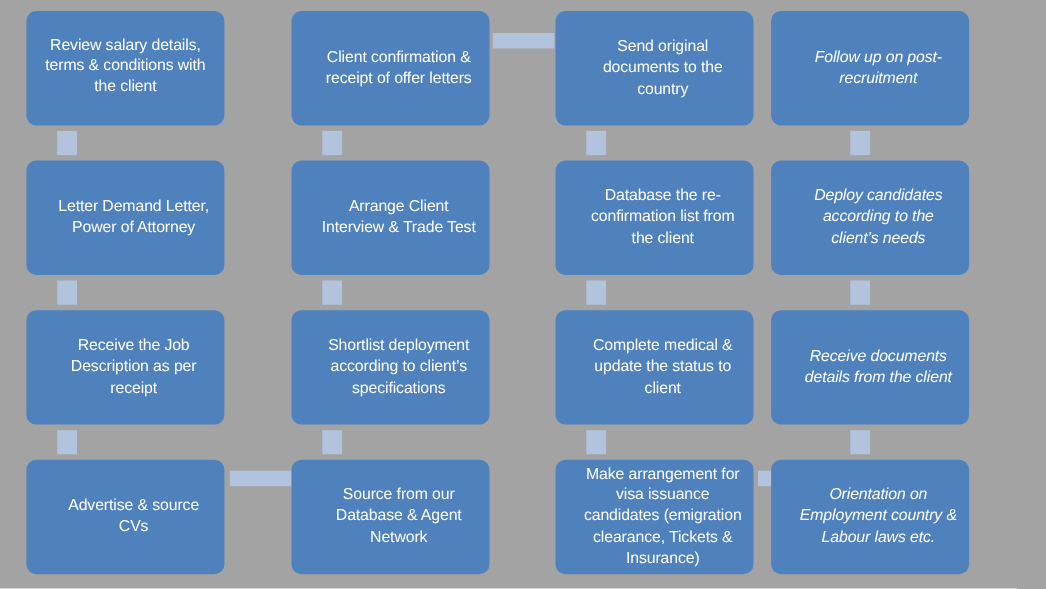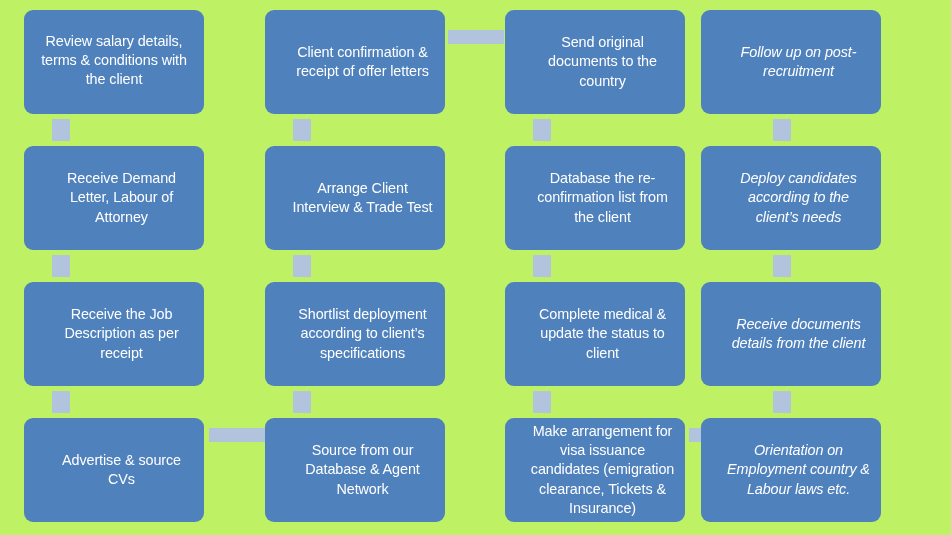--- a/index.html
+++ b/index.html
@@ -8,21 +8,21 @@
     padding: 0;
     background: #ffffff;
   }
   body {
     font-family: "Liberation Sans", sans-serif;
   }
   #diagram {
     position: relative;
     width: 951px;
     height: 535px;
-    background: #bef264;
+    background: #a3a3a3;
     overflow: hidden;
   }
   .node {
     position: absolute;
     box-sizing: border-box;
     width: 180px;
     height: 104px;
     background: #4f81bd;
     border-radius: 9px;
     display: flex;
@@ -72,21 +72,21 @@
 <body>
 
 <div id="diagram">
 
   <div class="node c1 r1 va-top">
     <span class="label">Review salary details, terms &amp; conditions  with the client</span>
   </div>
   <div class="connector vertical" style="left:52px; top:119px;"></div>
 
   <div class="node c1 r2 va-center">
-    <span class="label">Receive Demand Letter, Labour of Attorney</span>
+    <span class="label">Letter Demand Letter, Power of Attorney</span>
   </div>
   <div class="connector vertical" style="left:52px; top:255px;"></div>
 
   <div class="node c1 r3 va-center">
     <span class="label">Receive the Job Description as per receipt</span>
   </div>
   <div class="connector vertical" style="left:52px; top:391px;"></div>
 
   <div class="node c1 r4 va-center">
     <span class="label">Advertise &amp; source CVs</span>

